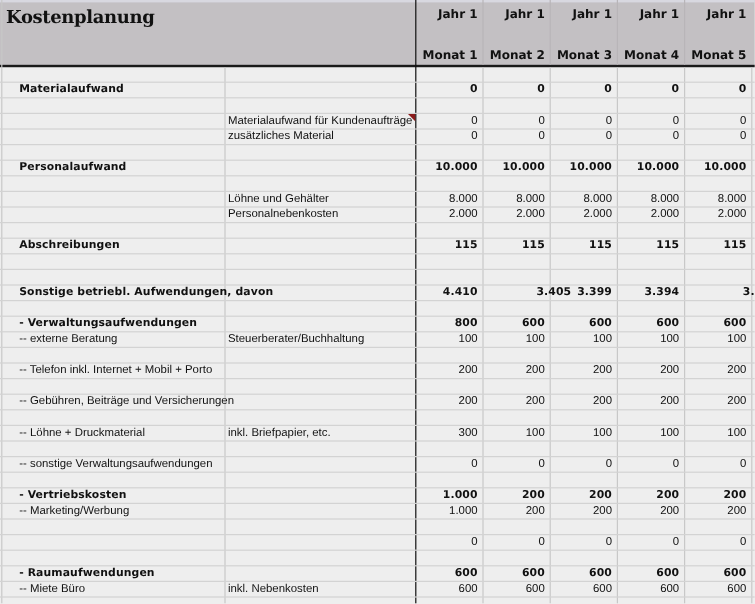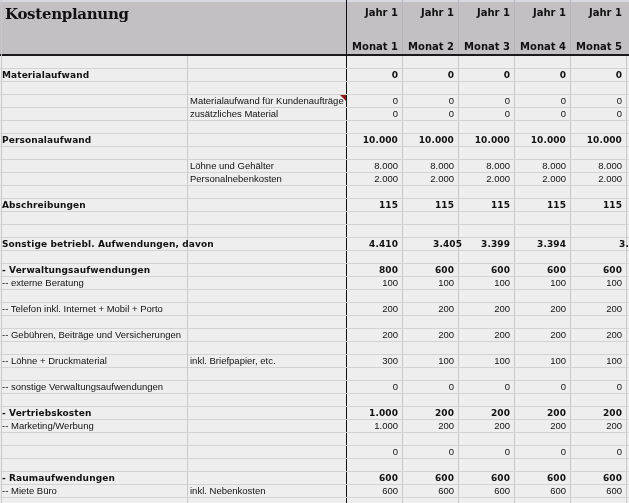--- a/index.html
+++ b/index.html
@@ -44,21 +44,21 @@
   .left-edge { position: absolute; left: 1px; top: 0; width: 1px; height: 503px; background: #c8c8c8; }
   .rows { position: absolute; left: 0; top: 56px; width: 629px; }
   .row {
     position: relative; height: 13px; box-sizing: border-box;
     border-bottom: 1px solid #d3d3d3;
   }
   .cell {
     position: absolute; top: 0; height: 12px; line-height: 12px;
     font-size: 9px; color: #111; white-space: nowrap; overflow: visible;
   }
-  .cA { left: 2px; }
+  .cA { left: 16px; }
   .cB { left: 190px; }
   .num { text-align: right; width: 52px; }
   .bold { font-family: "DejaVu Sans", sans-serif; font-weight: bold; font-size: 9px; letter-spacing: 0.1px; }
   .plain { font-family: "Liberation Sans", sans-serif; font-size: 9.5px; }
   .comment-marker {
     position: absolute; left: 340px; top: 0; width: 0; height: 0;
     border-left: 6px solid transparent; border-top: 6px solid #8b1a1a;
   }
 </style>
 </head>
@@ -229,21 +229,21 @@
         <div class="cell num plain" style="left: 346px;"></div>
         <div class="cell num plain" style="left: 402px;"></div>
         <div class="cell num plain" style="left: 458px;"></div>
         <div class="cell num plain" style="left: 514px;"></div>
         <div class="cell num plain" style="left: 570px;"></div>
       </div>
       <div class="row">
         <div class="cell cA bold">Sonstige betriebl. Aufwendungen, davon</div>
         <div class="cell cB plain"></div>
         <div class="cell num bold" style="left: 346px;">4.410</div>
-        <div class="cell num bold" style="left: 410px;">3.405</div>
+        <div class="cell num bold" style="left: 424px;">3.405</div>
         <div class="cell num bold" style="left: 458px;">3.399</div>
         <div class="cell num bold" style="left: 514px;">3.394</div>
         <div class="cell num bold" style="left: 596px;">3.389</div>
       </div>
       <div class="row">
         <div class="cell cA plain"></div>
         <div class="cell cB plain"></div>
         <div class="cell num plain" style="left: 346px;"></div>
         <div class="cell num plain" style="left: 402px;"></div>
         <div class="cell num plain" style="left: 458px;"></div>
@@ -254,20 +254,21 @@
         <div class="cell cA bold">- Verwaltungsaufwendungen</div>
         <div class="cell cB plain"></div>
         <div class="cell num bold" style="left: 346px;">800</div>
         <div class="cell num bold" style="left: 402px;">600</div>
         <div class="cell num bold" style="left: 458px;">600</div>
         <div class="cell num bold" style="left: 514px;">600</div>
         <div class="cell num bold" style="left: 570px;">600</div>
       </div>
       <div class="row">
         <div class="cell cA plain">-- externe Beratung</div>
+        <div class="cell cB plain">Steuerberater/Buchhaltung</div>
         <div class="cell num plain" style="left: 346px;">100</div>
         <div class="cell num plain" style="left: 402px;">100</div>
         <div class="cell num plain" style="left: 458px;">100</div>
         <div class="cell num plain" style="left: 514px;">100</div>
         <div class="cell num plain" style="left: 570px;">100</div>
       </div>
       <div class="row">
         <div class="cell cA plain"></div>
         <div class="cell cB plain"></div>
         <div class="cell num plain" style="left: 346px;"></div>

